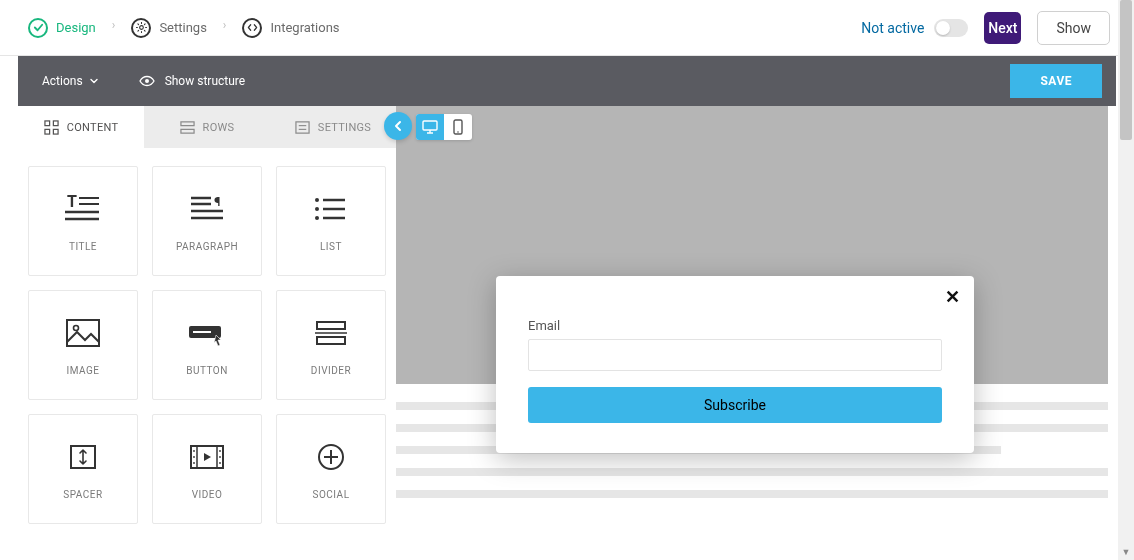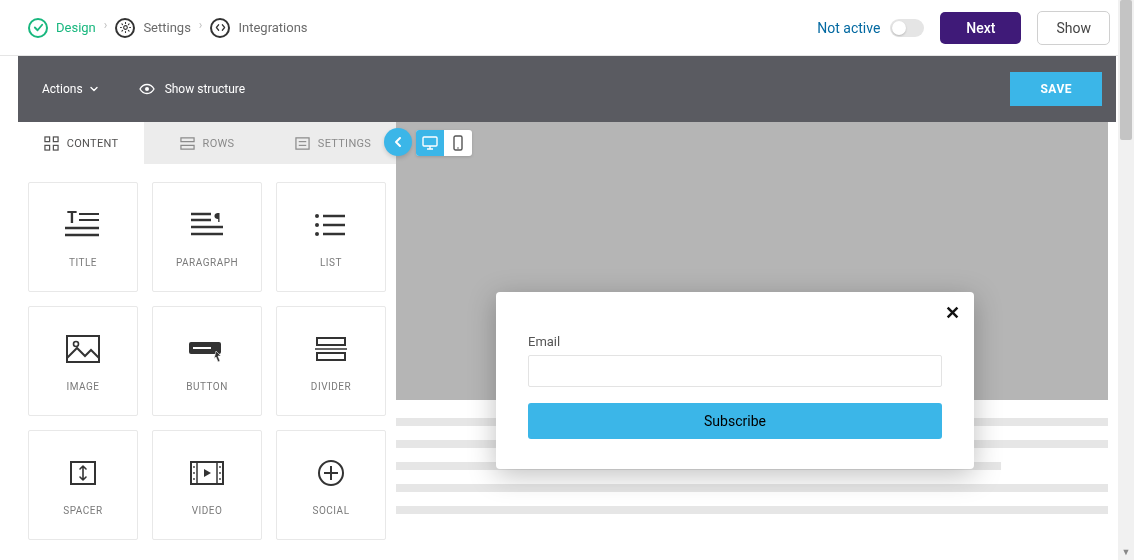--- a/index.html
+++ b/index.html
@@ -19,21 +19,21 @@
     .topbar {
       height: 56px;
       display: flex;
       align-items: center;
       justify-content: space-between;
       padding: 0 24px 0 28px;
       border-bottom: 1px solid #e5e5e5;
     }
     .breadcrumbs {
       display: flex;
-      gap: 8px;
+      gap: 16px;
       color: #6b6b6b;
       font-size: 13px;
     }
     .bc-item {
       display: flex;
       align-items: center;
       gap: 8px;
     }
     .bc-sep {
       color: #bdbdbd;
@@ -65,29 +65,29 @@
     }
     .toggle {
       width: 34px; height: 18px; background: #e5e5e5; border-radius: 9px; position: relative;
     }
     .toggle::after {
       content: ""; position: absolute; left: 2px; top: 2px; width: 14px; height: 14px;
       background: #fff; border-radius: 50%; box-shadow: 0 1px 2px rgba(0,0,0,0.2);
     }
     .btn-next {
       background: #3f1a78; color: #fff; border: none; border-radius: 5px;
-      padding: 8px 26px; font-size: 14px; cursor: pointer; font-weight: 500;
+      padding: 8px 4px; font-size: 14px; cursor: pointer; font-weight: 500;
     }
     .btn-close {
       background: #fff; color: #444; border: 1px solid #d0d0d0; border-radius: 5px;
       padding: 8px 18px; font-size: 14px; cursor: pointer;
     }
     
     .actionbar {
-      height: 66px;
+      height: 50px;
       background: #5a5b61;
       display: flex;
       align-items: center;
       justify-content: space-between;
       padding: 0 14px 0 24px;
       margin: 0 18px;
     }
     .actionbar-left {
       display: flex;
       align-items: center;

